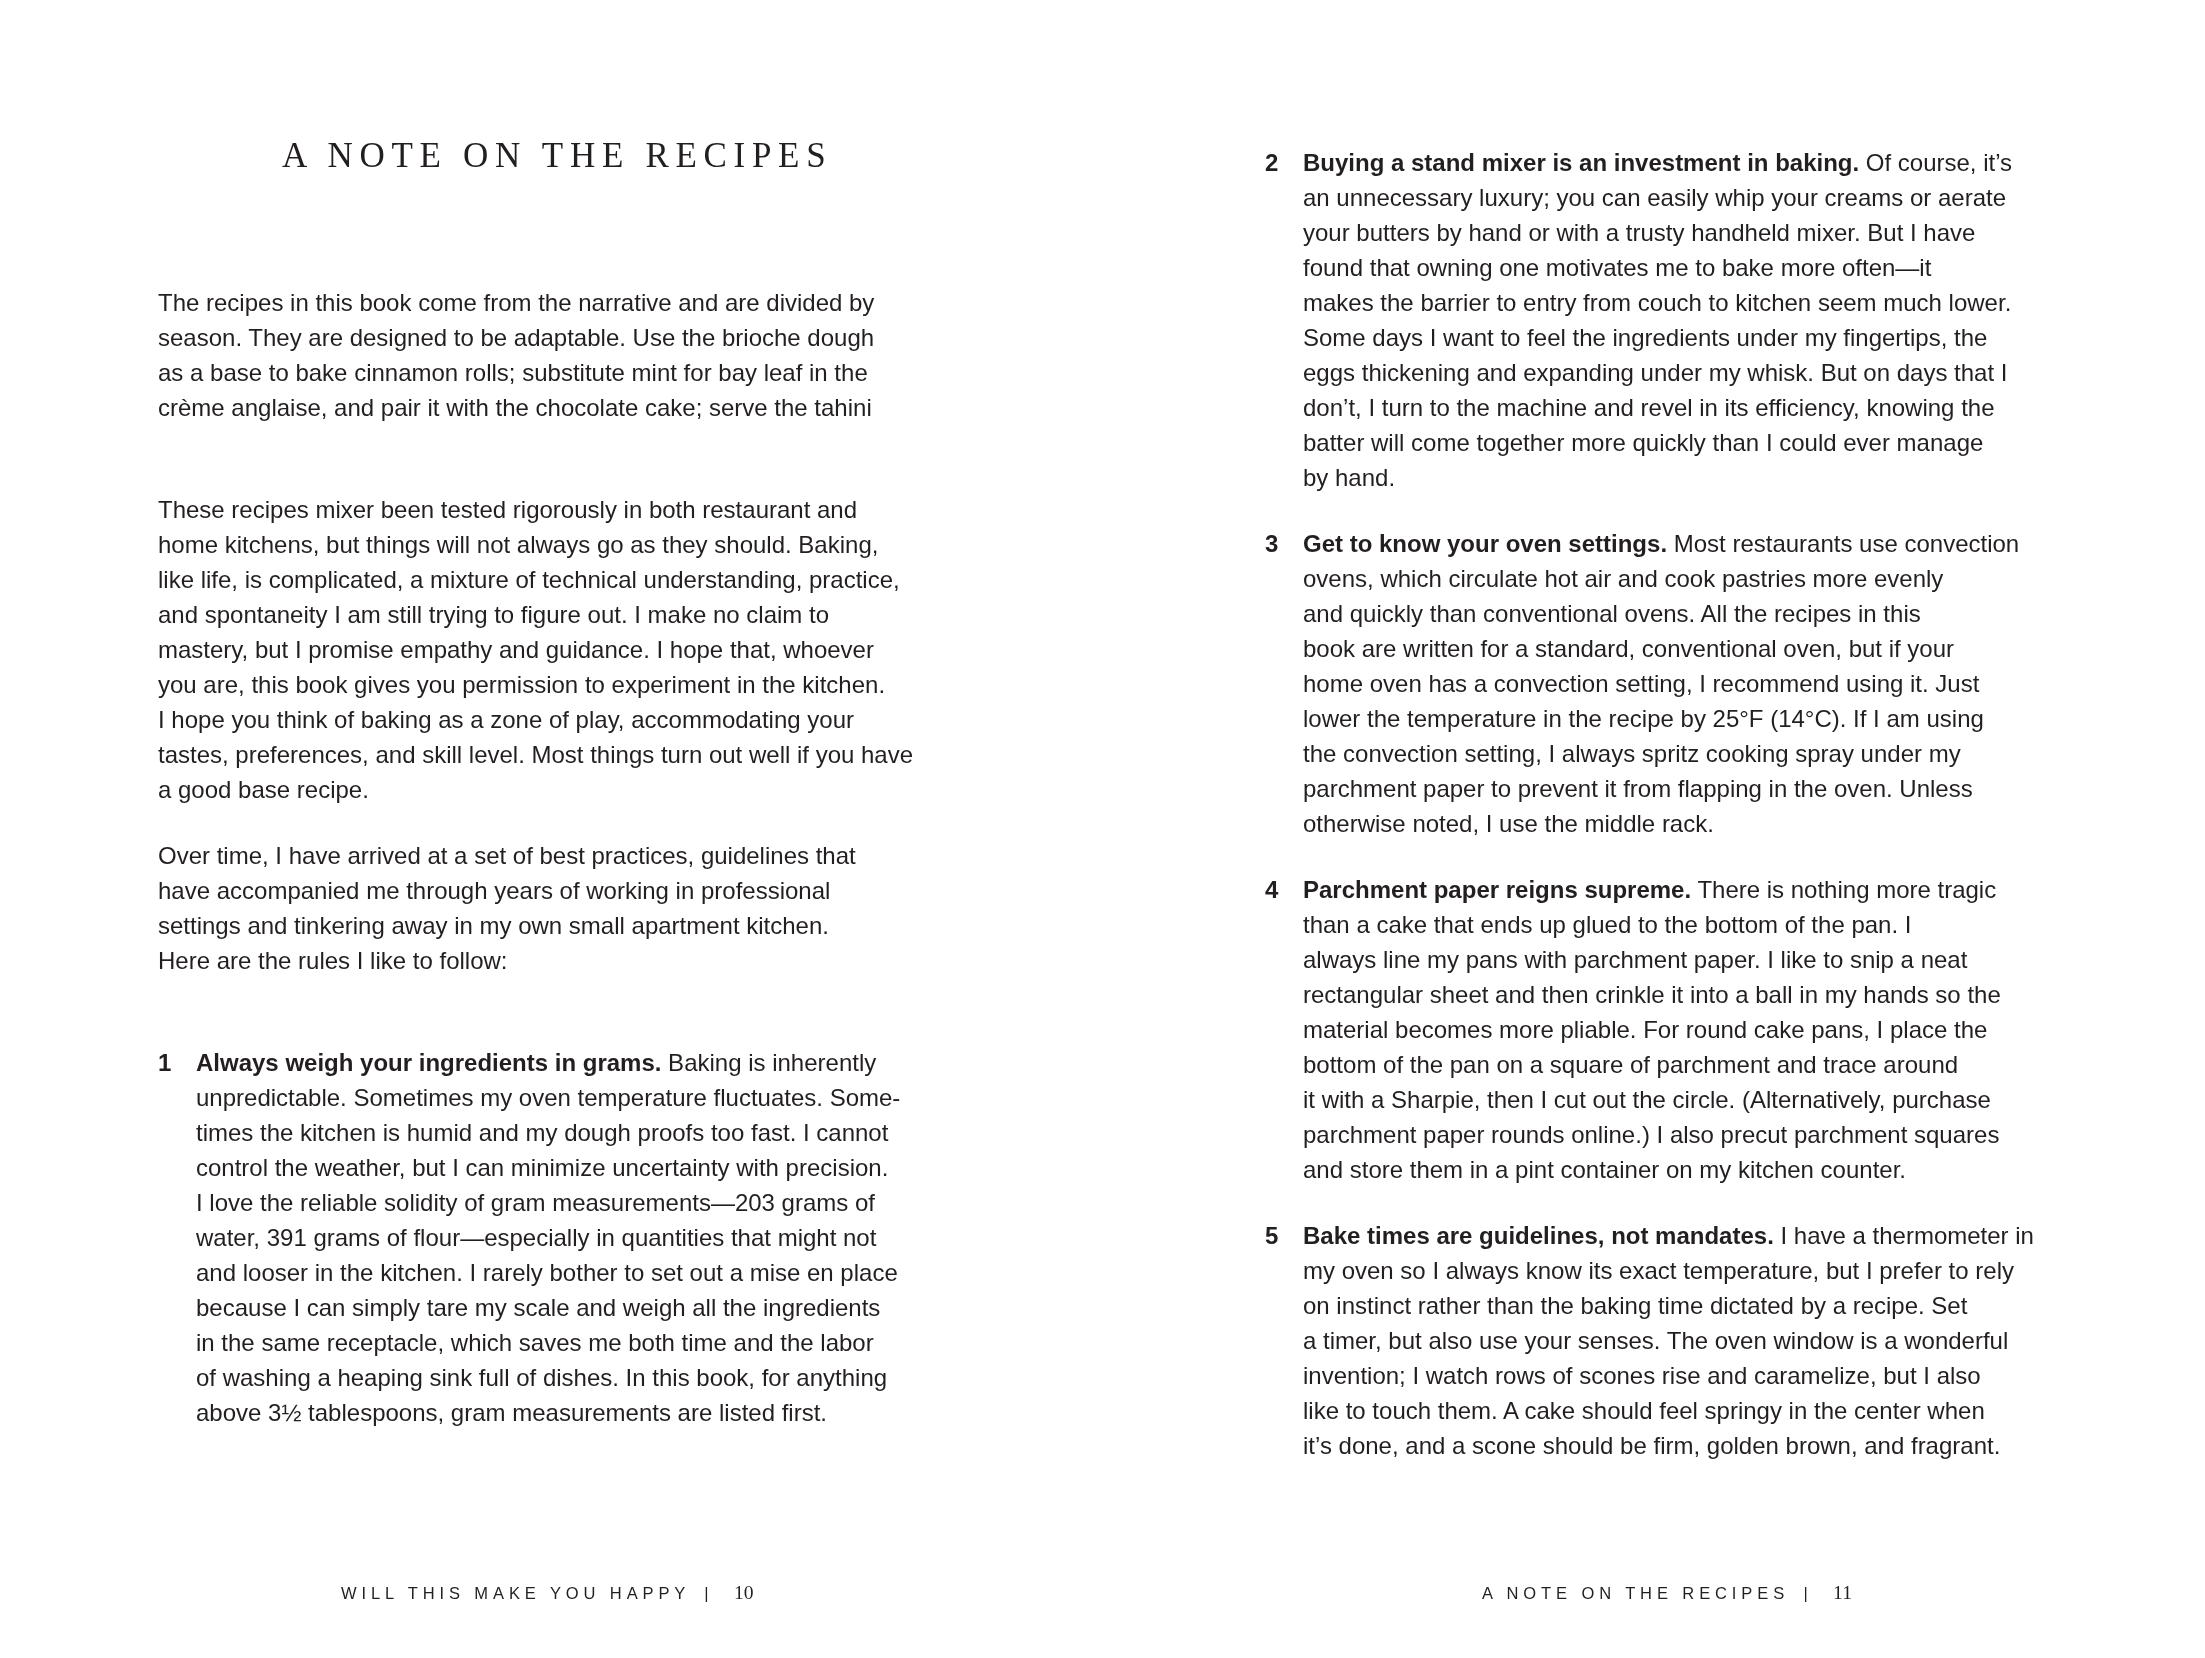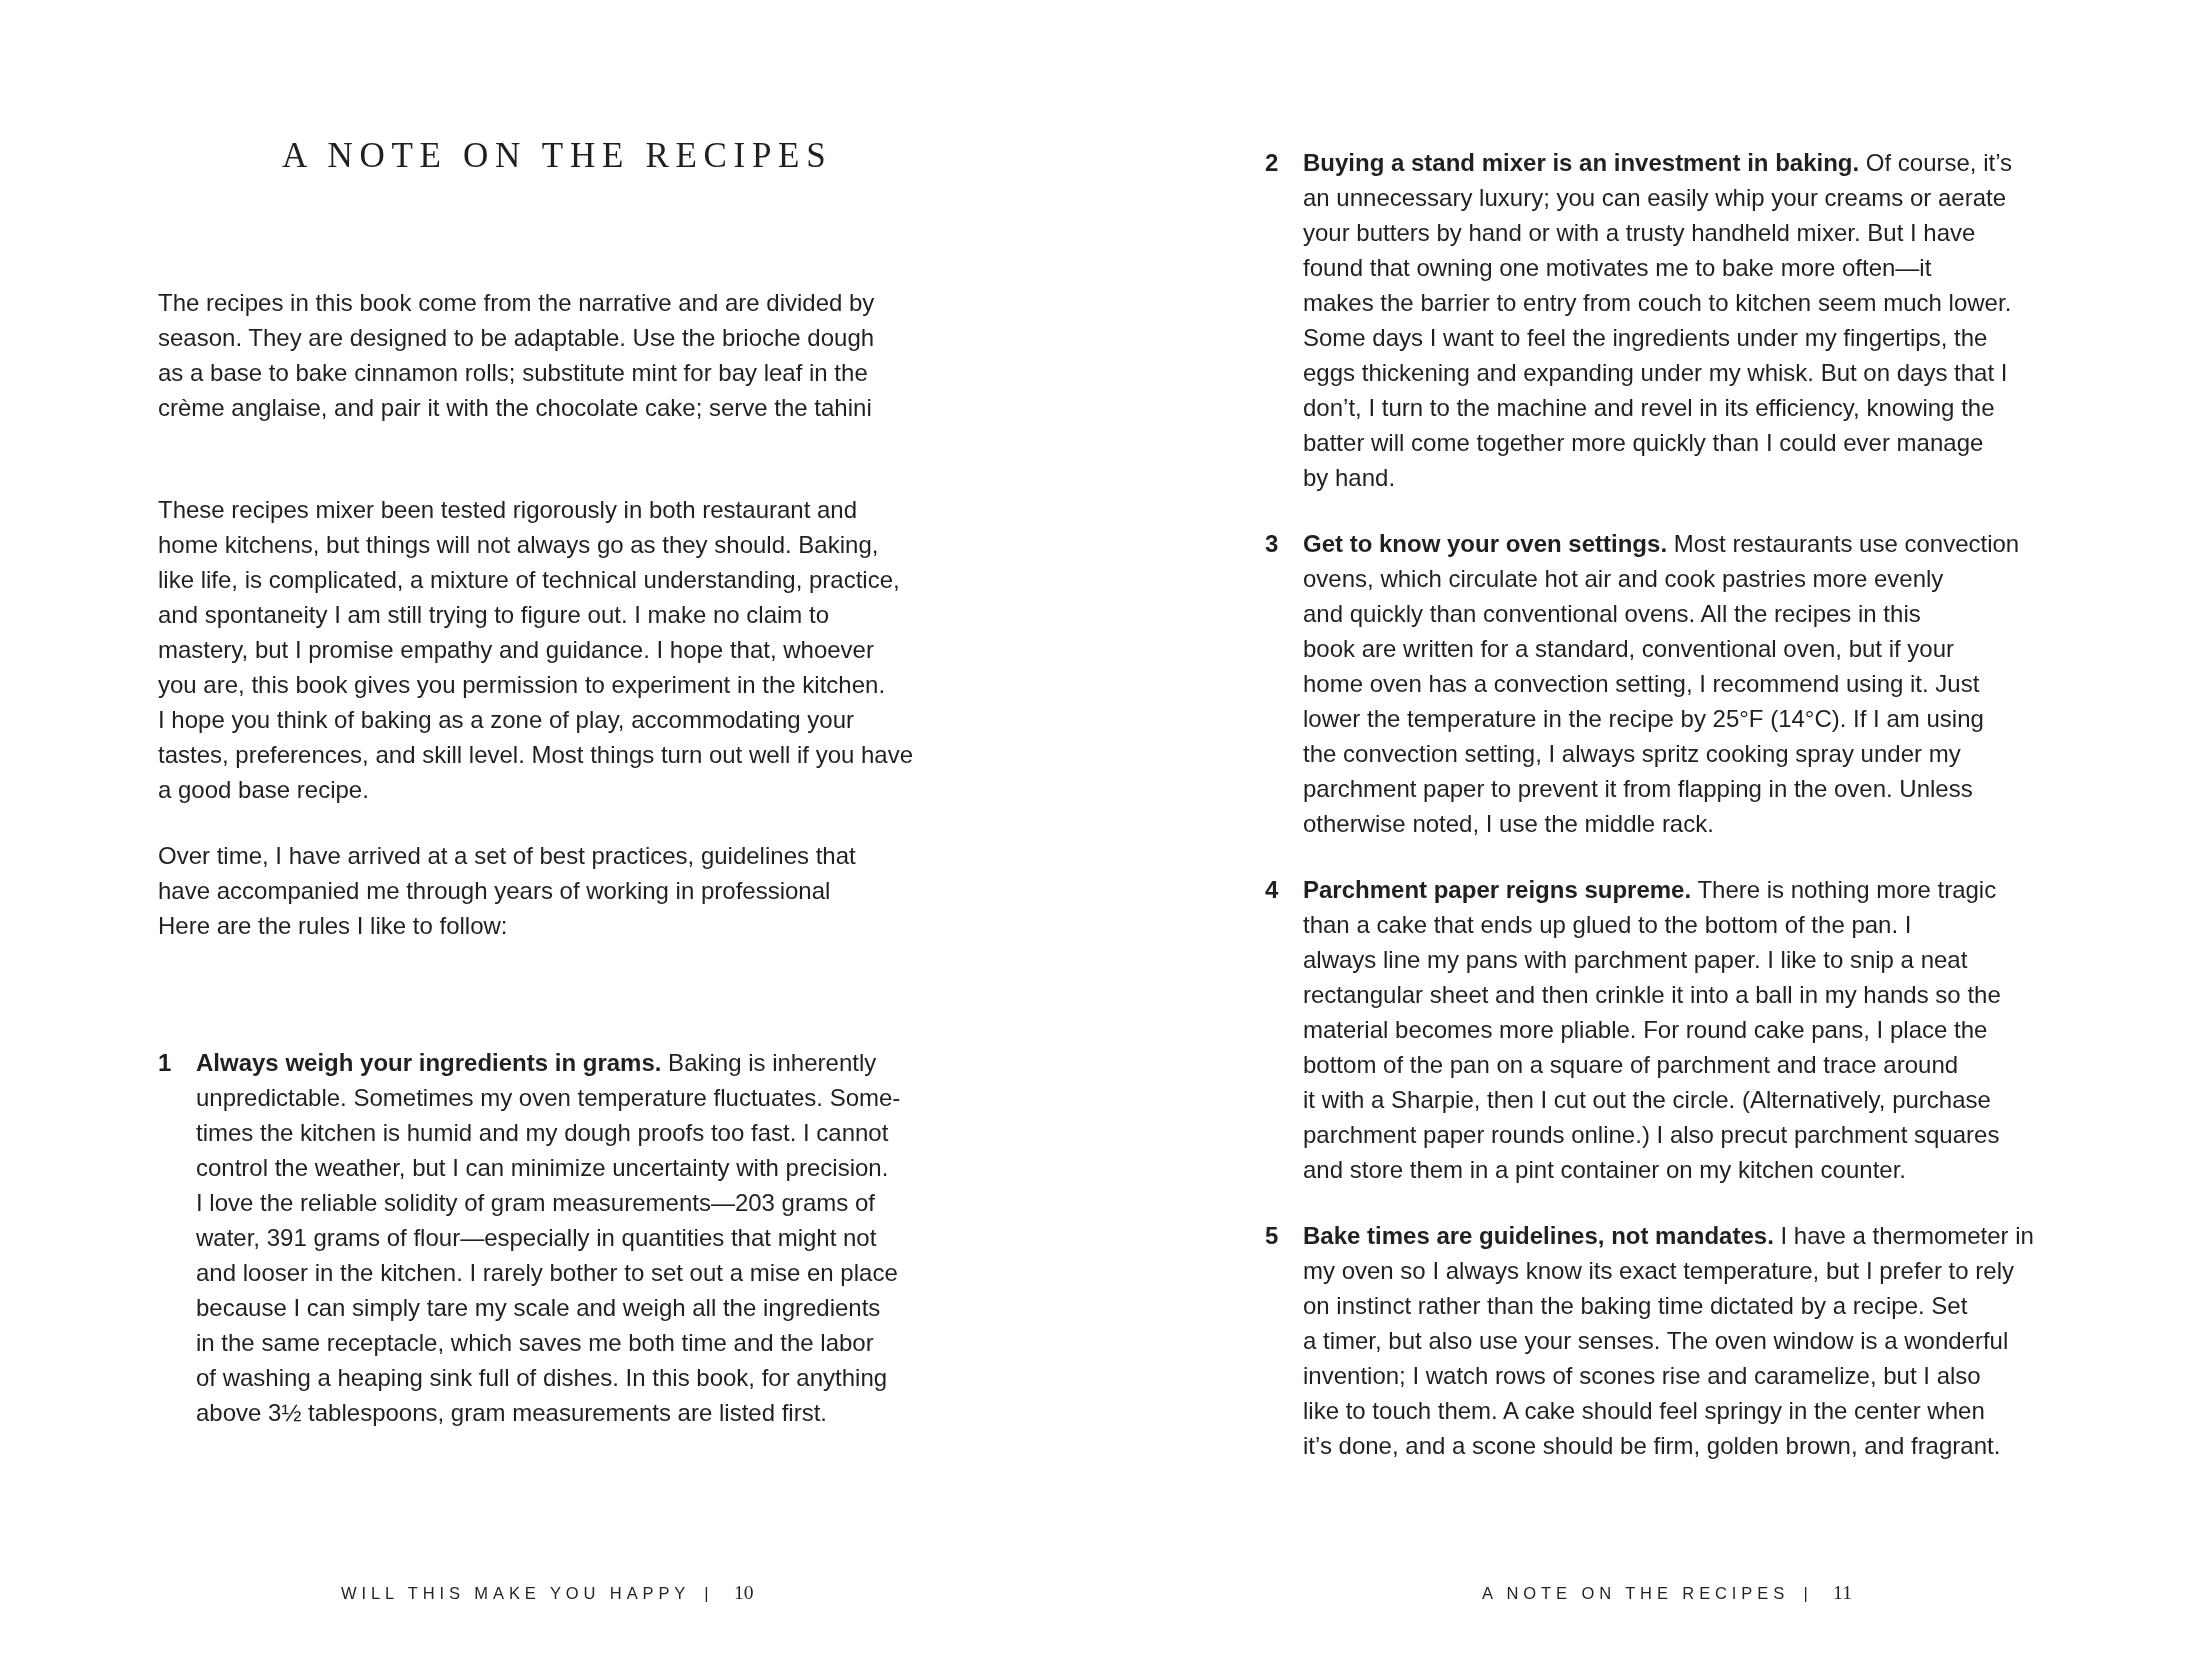--- a/index.html
+++ b/index.html
@@ -47,20 +47,21 @@
     <span class="line">mastery, but I promise empathy and guidance. I hope that, whoever</span>
     <span class="line">you are, this book gives you permission to experiment in the kitchen.</span>
     <span class="line">I hope you think of baking as a zone of play, accommodating your</span>
     <span class="line">tastes, preferences, and skill level. Most things turn out well if you have</span>
     <span class="line">a good base recipe.</span>
   </div>
 
   <div class="block" style="left:158px; top:838px;">
     <span class="line">Over time, I have arrived at a set of best practices, guidelines that</span>
     <span class="line">have accompanied me through years of working in professional</span>
+    <span class="line">settings and tinkering away in my own small apartment kitchen.</span>
     <span class="line">Here are the rules I like to follow:</span>
   </div>
 
   <div class="item" style="left:158px; top:1045px; width:857px;">
     <span class="num">1</span>
     <div class="body">
       <span class="line"><span class="lead">Always weigh your ingredients in grams.</span><span> Baking is inherently</span></span>
       <span class="line">unpredictable. Sometimes my oven temperature fluctuates. Some-</span>
       <span class="line">times the kitchen is humid and my dough proofs too fast. I cannot</span>
       <span class="line">control the weather, but I can minimize uncertainty with precision.</span>

